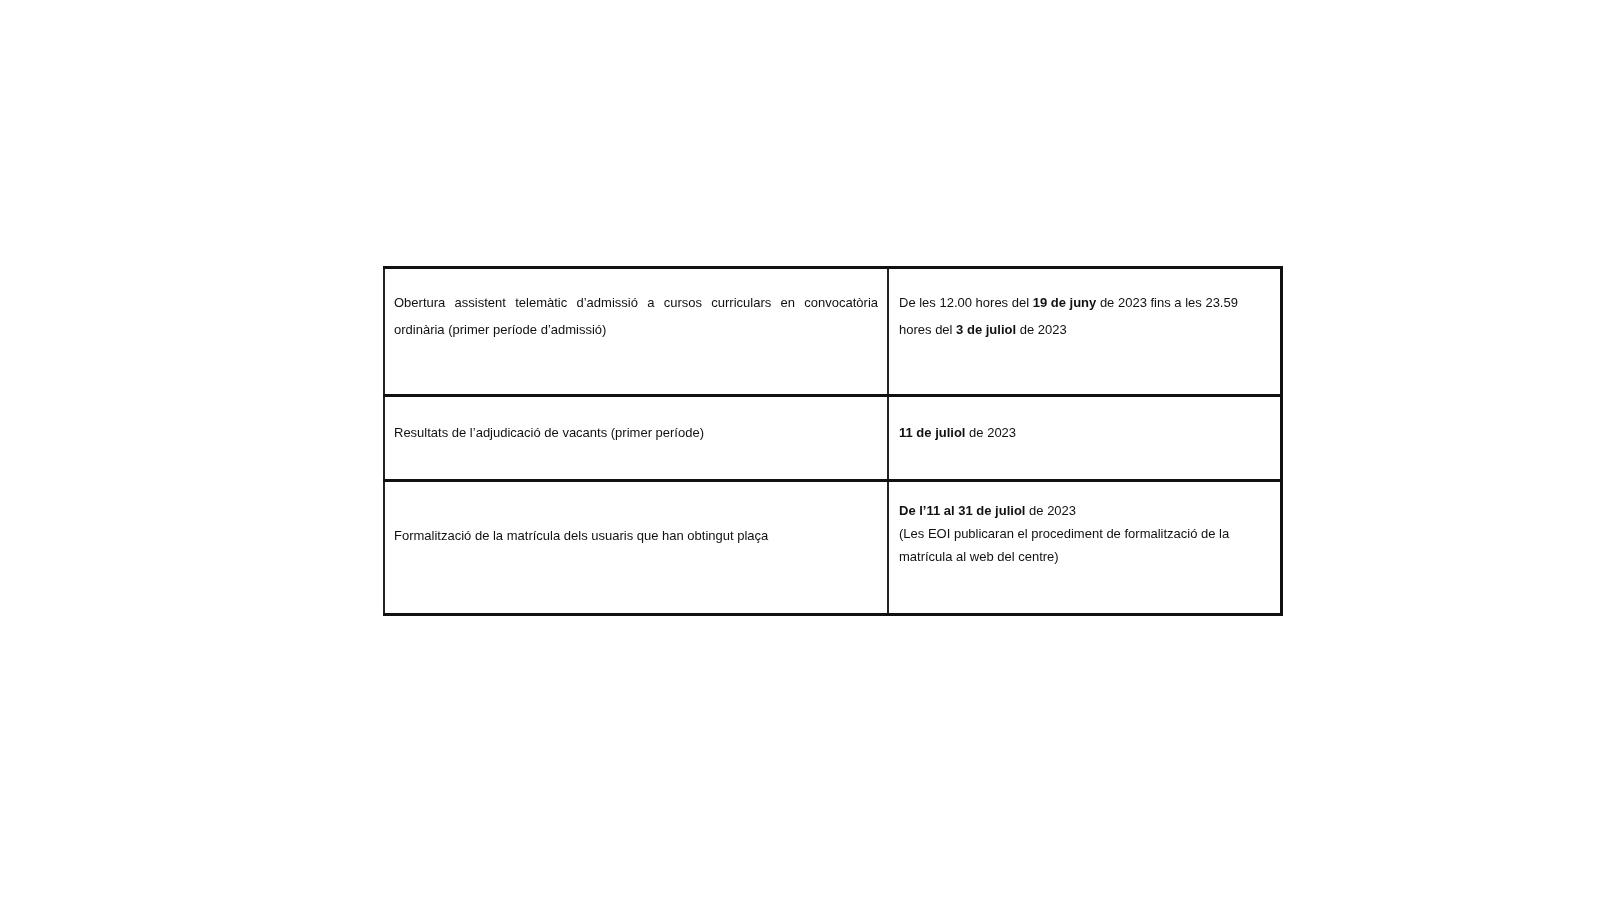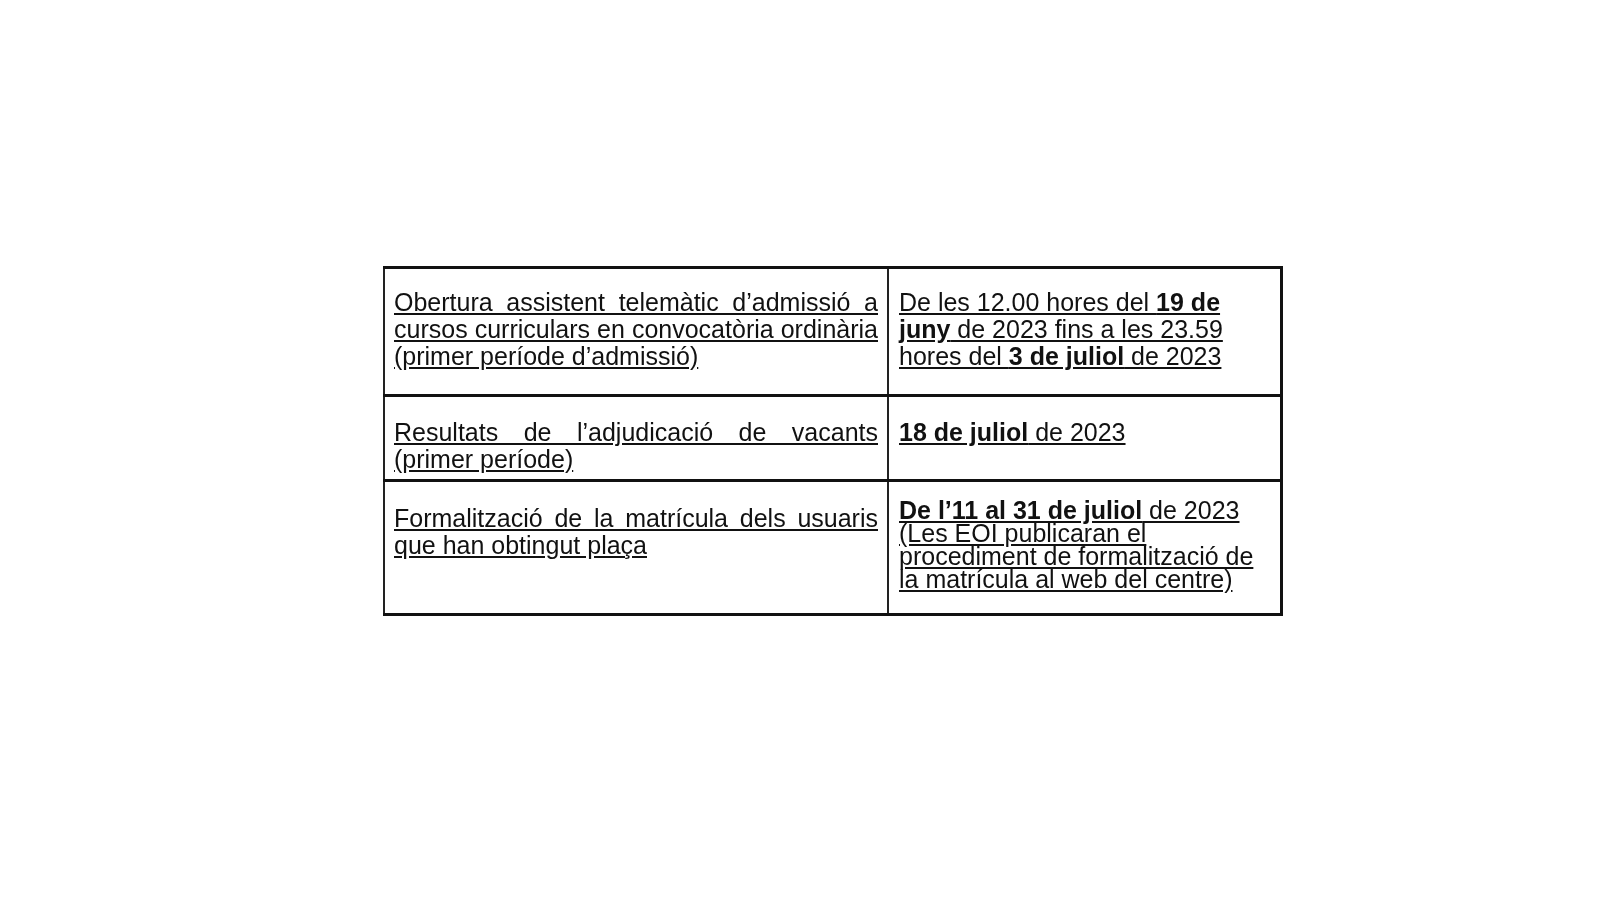--- a/index.html
+++ b/index.html
@@ -23,57 +23,56 @@
       border-collapse: collapse;
       table-layout: fixed;
       border-top: 3px solid #111;
       border-right: 3px solid #111;
       border-bottom: 3px solid #111;
       border-left: 2px solid #222;
     }
     .schedule-table td {
       border-top: 3px solid #111;
       border-bottom: 3px solid #111;
-      font-size: 25px;
+      font-size: 13px;
       line-height: 27px;
       vertical-align: top;
       box-sizing: border-box;
-      text-decoration: underline;
     }
     .schedule-table td.col-desc {
       width: 504px;
       text-align: justify;
       padding: 20px 9px 0 9px;
       border-right: 2px solid #222;
     }
     .schedule-table td.col-date {
       padding: 20px 10px 0 10px;
     }
     .row-1 td { height: 128px; }
     .row-2 td { height: 85px; }
     .row-2 td.col-desc,
     .row-2 td.col-date { padding-top: 22px; }
     .row-3 td { height: 134px; }
-    .row-3 td.col-desc { padding-top: 23px; }
+    .row-3 td.col-desc { padding-top: 40px; }
     .row-3 td.col-date { padding-top: 17px; line-height: 23px; }
     .justify-last { text-align-last: left; }
     b { font-weight: bold; }
   </style>
 </head>
 <body>
 
 <table class="schedule-table">
   <tbody>
     <tr class="row-1">
       <td class="col-desc justify-last">Obertura assistent telemàtic d’admissió a cursos curriculars en convocatòria ordinària (primer període d’admissió)</td>
       <td class="col-date"><span>De les 12.00 hores del </span><b>19 de juny</b><span> de 2023 fins a les 23.59 hores del </span><b>3 de juliol</b><span> de 2023</span></td>
     </tr>
     <tr class="row-2">
       <td class="col-desc justify-last">Resultats de l’adjudicació de vacants (primer període)</td>
-      <td class="col-date"><b>18 de juliol</b><span> de 2023</span></td>
+      <td class="col-date"><b>11 de juliol</b><span> de 2023</span></td>
     </tr>
     <tr class="row-3">
       <td class="col-desc justify-last">Formalització de la matrícula dels usuaris que han obtingut plaça</td>
       <td class="col-date">
           <div><b>De l’11 al 31 de juliol</b><span> de 2023</span></div>
           <div>(Les EOI publicaran el procediment de formalització de la matrícula al web del centre)</div>
         </td>
     </tr>
   </tbody>
 </table>

